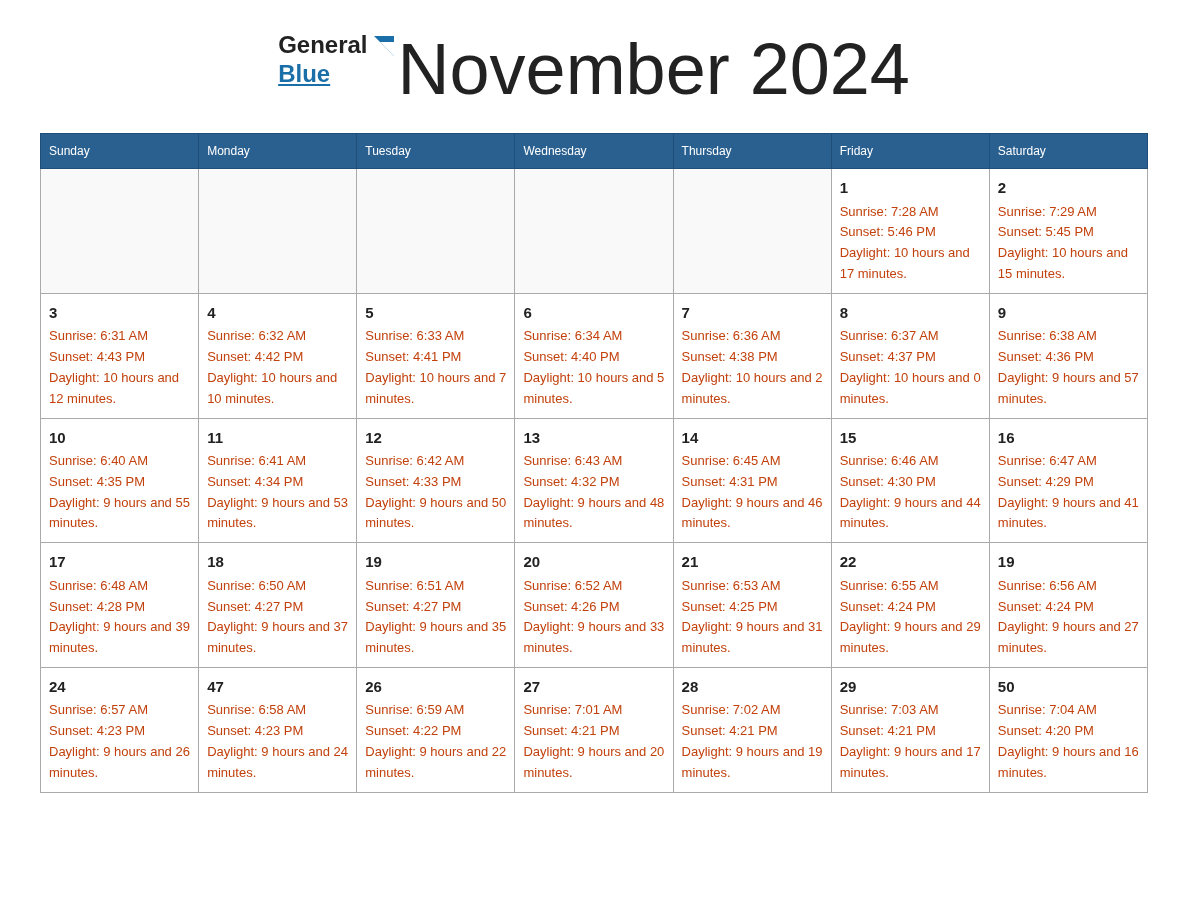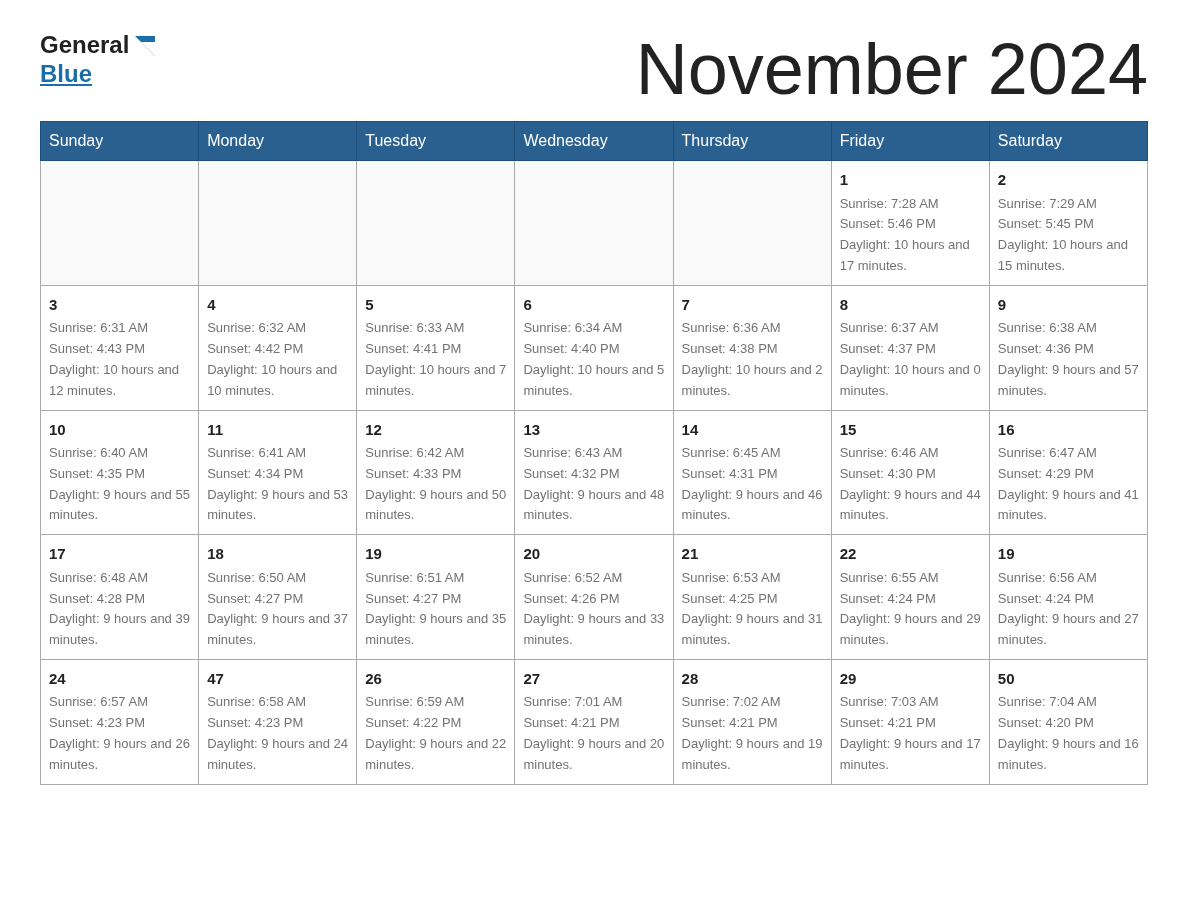--- a/index.html
+++ b/index.html
@@ -6,22 +6,22 @@
     body {
       font-family: Arial, sans-serif;
       background: #ffffff;
       padding: 30px 40px;
       width: 1188px;
       min-height: 918px;
     }
     .header {
       display: flex;
       align-items: flex-start;
-      justify-content: space-between;
-      margin-bottom: 12px;
+      justify-content: center;
+      margin-bottom: 24px;
     }
     .title-section {
       text-align: right;
     }
     .month-title {
       font-size: 72px;
       font-weight: normal;
       color: #222;
       line-height: 1.1;
     }
@@ -32,21 +32,21 @@
     }
     .calendar {
       width: 100%;
       border-collapse: collapse;
       border: 1px solid #aaa;
     }
     .calendar th {
       background-color: #2a6090;
       color: #ffffff;
       padding: 10px 8px;
-      font-size: 16px;
+      font-size: 12px;
       font-weight: normal;
       text-align: left;
       border: 1px solid #1e4f7a;
     }
     .calendar td {
       vertical-align: top;
       padding: 8px;
       border: 1px solid #aaa;
       width: 14.28%;
       min-height: 110px;
@@ -55,21 +55,21 @@
       line-height: 1.5;
     }
     .day-number {
       font-size: 15px;
       font-weight: bold;
       display: block;
       margin-bottom: 2px;
     }
     .day-info {
       font-size: 13px;
-      color: #737373;
+      color: #c2410c;
       line-height: 1.6;
     }
     .empty-cell {
       background: #f9f9f9;
     }
     
     .logo-wrapper {
       display: flex;
       flex-direction: column;
       align-items: flex-start;

